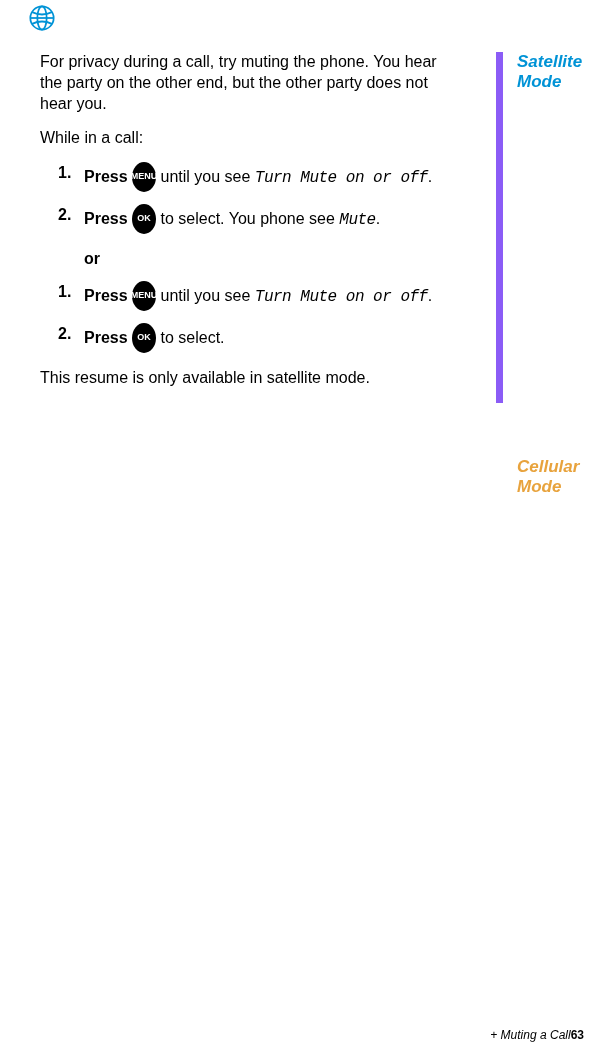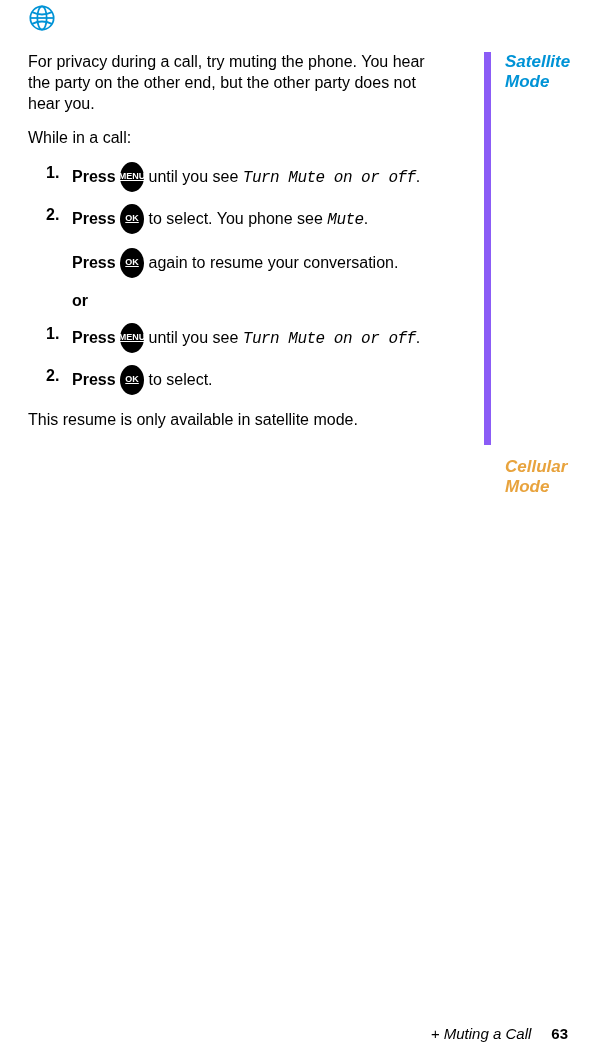--- a/index.html
+++ b/index.html
@@ -35,21 +35,21 @@
       height: 28px;
     }
     .heading-text {
       color: #0093d6;
       font-style: italic;
       font-weight: bold;
       font-size: 24px;
     }
     .content-wrapper {
       display: flex;
-      padding-left: 28px;
+      padding-left: 40px;
     }
     .main-column {
       width: 456px;
       padding-right: 48px;
       font-size: 16px;
       line-height: 1.3;
     }
     .side-column {
       width: 92px;
       border-left: 7px solid #8b5cf6;
@@ -102,42 +102,40 @@
       background: #000;
       color: #fff;
       font-size: 9px;
       font-weight: bold;
       border-radius: 50% / 50%;
       width: 24px;
       height: 30px;
       vertical-align: middle;
       position: relative;
       top: -1px;
-      text-decoration: underline;
     }
     .ok-key {
       font-size: 9px;
     }
     .phone-display {
       font-family: 'Courier New', monospace;
       letter-spacing: -0.5px;
       font-style: italic;
     }
     .bold {
       font-weight: bold;
     }
     .footer {
       position: absolute;
       bottom: 18px;
-      right: 28px;
-      font-size: 15px;
+      right: 12px;
+      font-size: 12px;
       font-style: italic;
       display: flex;
       align-items: center;
-      gap: 20px;
     }
     .footer-pagenum {
       font-weight: bold;
       font-style: normal;
     }
   </style>
 </head>
 <body>
 
 <div class="page">
@@ -170,23 +168,20 @@
         </li>
         <li>
           <span class="step-num">2.</span>
           <span class="step-body">
             <span class="bold">Press </span><span class="ok-key">OK</span><span> to select. You phone see </span><span class="phone-display">Mute</span><span>.</span>
           </span>
         </li>
       </ol>
 
 
-      <div class="indent-block">
-        <span class="bold">Press </span><span class="ok-key">OK</span><span> again to resume your conversation.</span>
-      </div>
 
       <div class="indent-block">
         <span class="bold">or</span>
       </div>
 
       <ol class="step-list">
         <li>
           <span class="step-num">1.</span>
           <span class="step-body">
             <span class="bold">Press </span><span class="menu-key">MENU</span><span> until you see </span><span class="phone-display">Turn Mute on or off</span><span>.</span>

